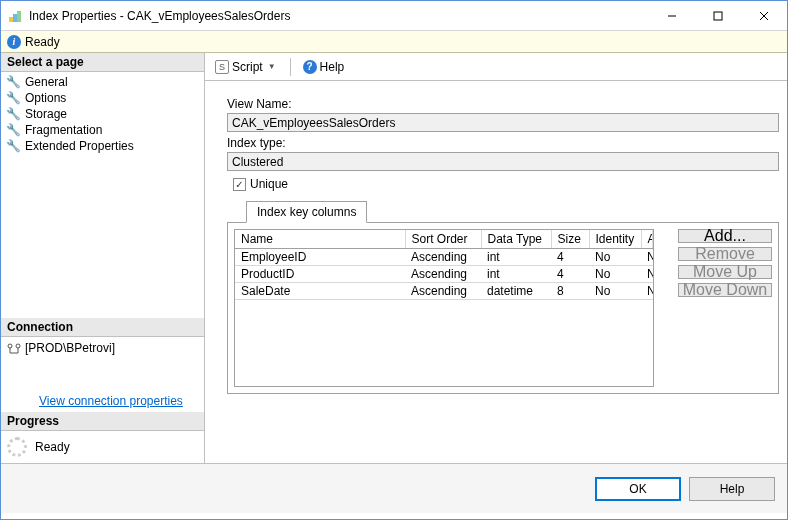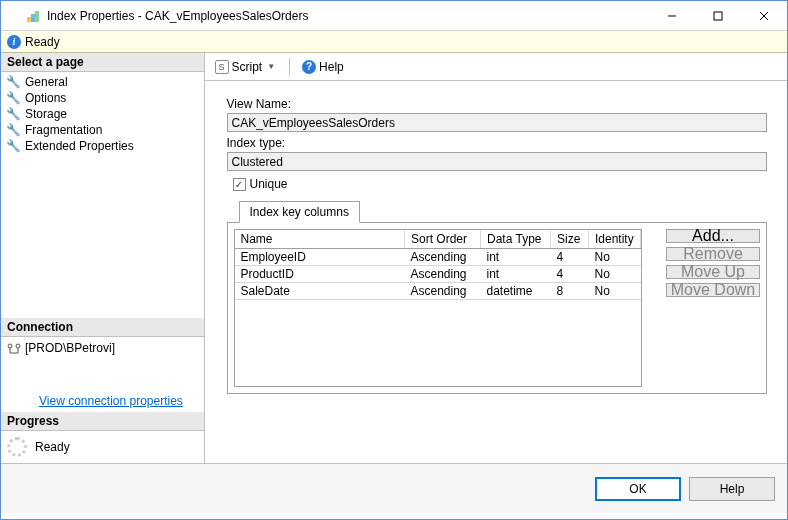--- a/index.html
+++ b/index.html
@@ -13,21 +13,21 @@
     height: 520px;
     overflow: hidden;
     border: 1px solid #5b8fd6;
   }
   
   .titlebar {
     height: 30px;
     background: #fff;
     display: flex;
     align-items: center;
-    padding: 0 0 0 24px;
+    padding: 0 0 0 6px;
     border-bottom: 1px solid #d6d6d6;
     justify-content: space-between;
   }
   .titlebar .appicon {
     width: 16px; height: 16px;
     margin-right: 6px;
     display: flex; align-items: center; justify-content: center;
   }
   .titlebar .title {
     flex: 1;
@@ -151,21 +151,21 @@
   .help-icon {
     width: 14px; height: 14px;
     border-radius: 50%;
     background: #2b7bd6;
     color: #fff;
     display: flex; align-items: center; justify-content: center;
     font-size: 10px; font-weight: bold;
   }
   .dd { font-size: 8px; color: #555; padding: 0 2px; }
   .form-area {
-    padding: 14px 20px 8px 22px;
+    padding: 14px 8px 8px 22px;
     display: flex;
     flex-direction: column;
     gap: 2px;
   }
   .field-label { font-size: 12px; margin-top: 2px; }
   .ro-input {
     background: #f0f0f0;
     border: 1px solid #a0a0a0;
     padding: 2px 4px;
     font-size: 12px;
@@ -184,21 +184,21 @@
   .tab-area { margin-top: 8px; position: relative; }
   .tab {
     display: inline-block;
     border: 1px solid #a0a0a0;
     border-bottom: 1px solid #fff;
     background: #fff;
     padding: 3px 10px;
     font-size: 12px;
     position: relative;
     z-index: 2;
-    margin-left: 12px;
+    margin-left: 19px;
   }
   .tab-body {
     border: 1px solid #a0a0a0;
     margin-top: -1px;
     padding: 6px;
     display: flex;
     gap: 24px;
     height: 172px;
   }
   .grid-wrap {

